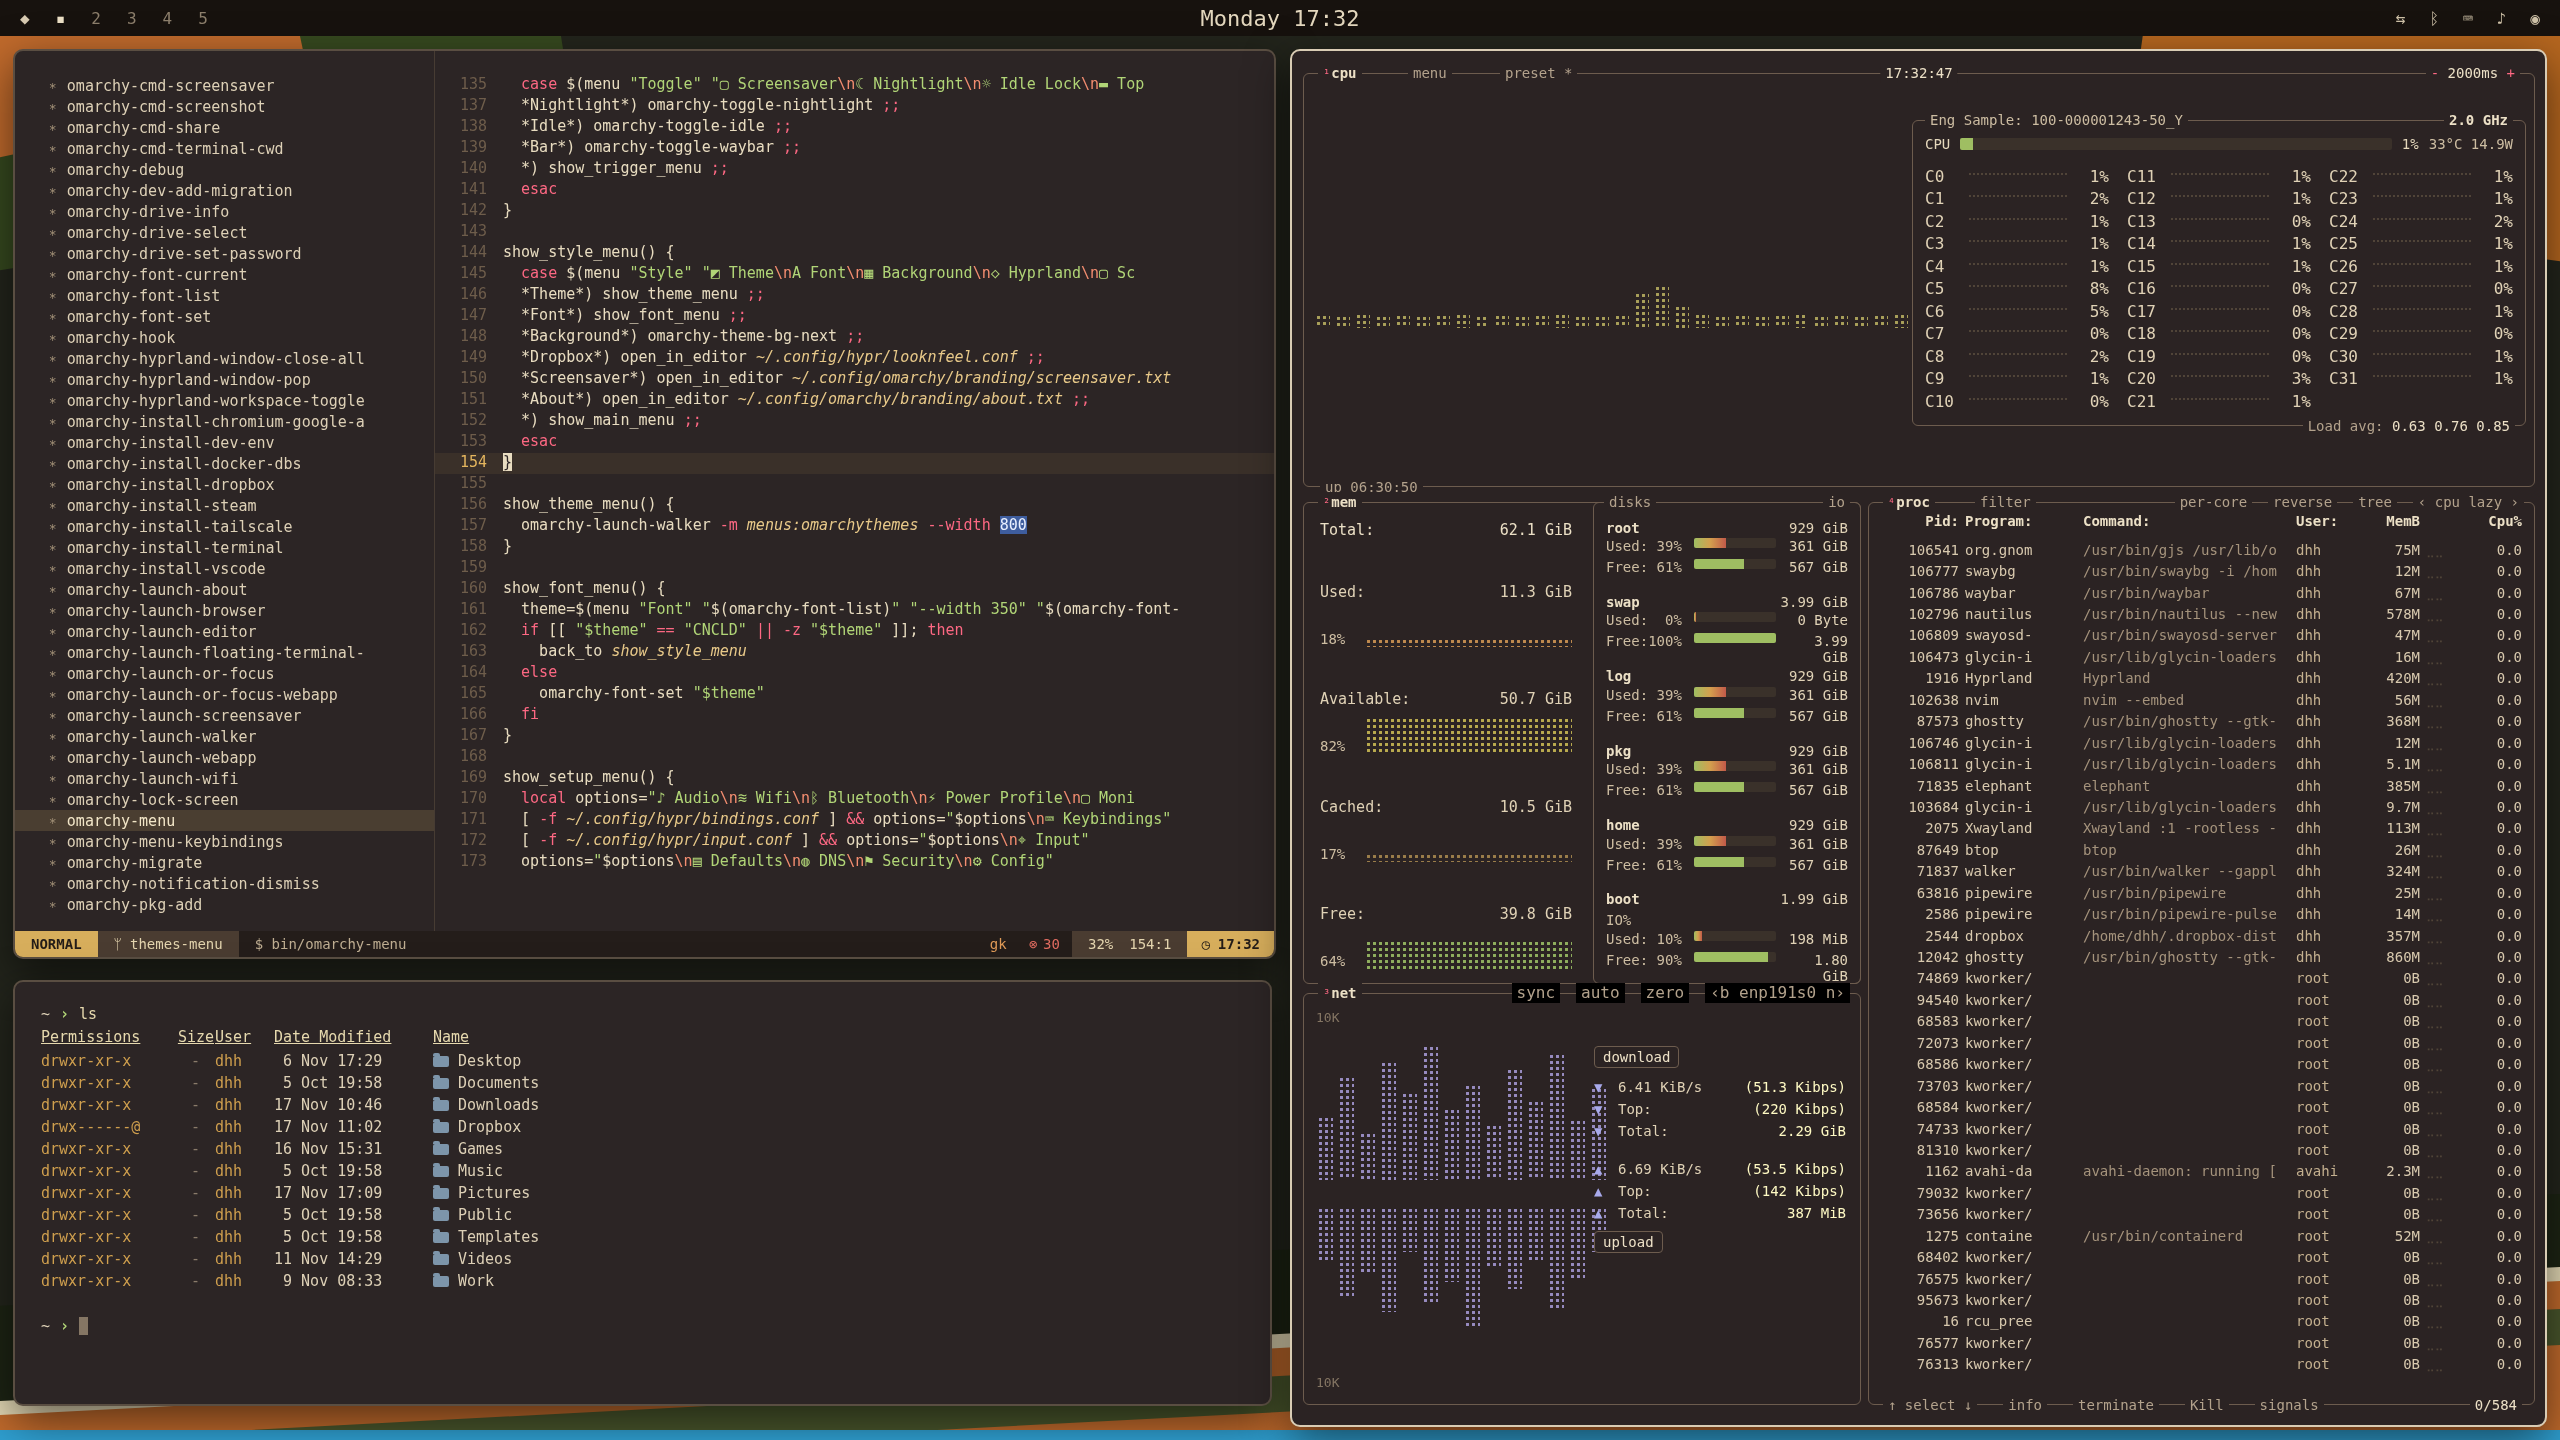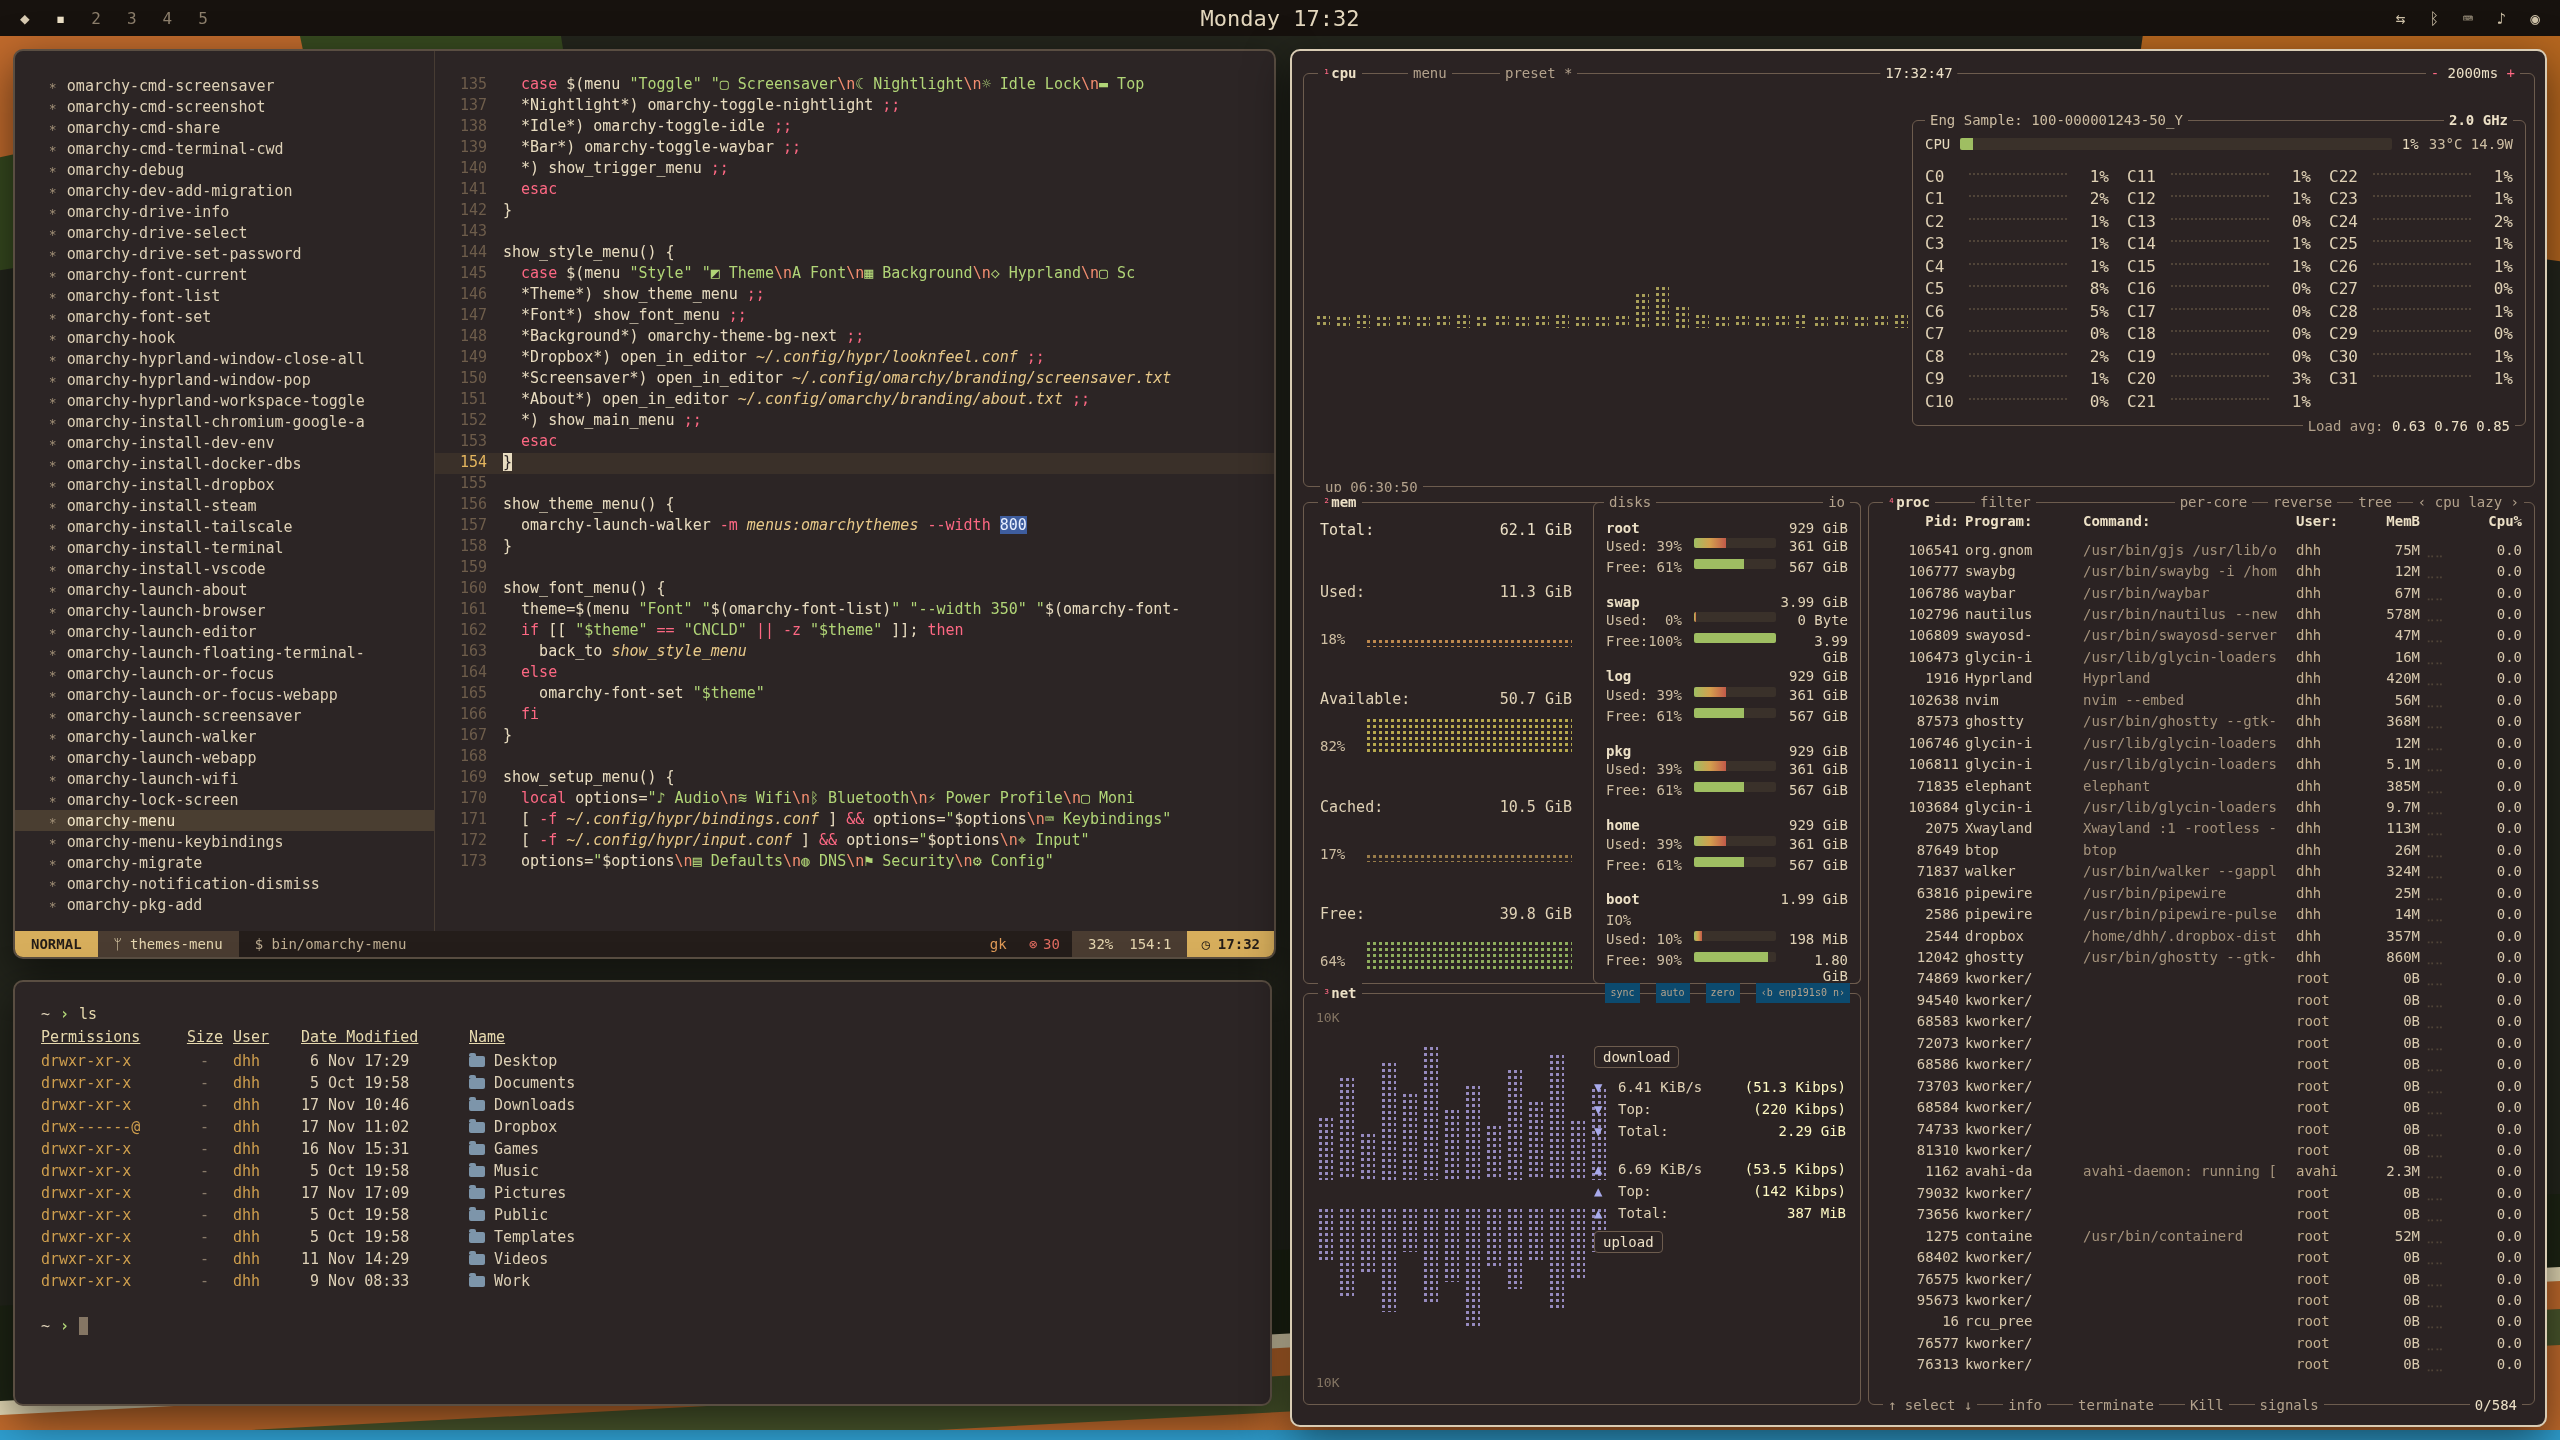--- a/index.html
+++ b/index.html
@@ -56,21 +56,21 @@
   .sl-cmd{padding:0 16px;color:#bfae92}
   .sl-spacer{flex:1}
   .sl-scroll{color:#df9a57;padding:0 10px}
   .sl-diag{color:#e06c60;gap:6px;padding:0 12px}
   .sl-pos{background:#4a3c31;gap:16px;padding:0 16px;color:#e3d4ae}
   .sl-time{background:#d7ae5c;color:#241d18;gap:8px;padding:0 14px;font-weight:bold}
   
   .term-line{height:24px;display:flex;align-items:center;gap:10px}
   .prompt-chev{color:#b1d577;font-weight:bold}
   .t-cmd{color:#e6d9ae}
-  .ls-grid{display:grid;grid-template-columns:124px 48px 58px 158px 1fr;column-gap:10px}
+  .ls-grid{display:grid;grid-template-columns:124px 48px 58px 158px 1fr;column-gap:1px}
   .ls-head{margin-top:2px;height:22px;color:#e6d9ae}
   .ls-h{text-decoration:underline}
   .ls-h.r{text-align:right}
   .ls-row{height:22px;align-items:center}
   .c-perm{color:#cf9f4e}
   .c-size{color:#8a7b6a;text-align:right;padding-right:14px}
   .c-user{color:#cf9f4e}
   .c-date{white-space:pre;color:#ddd0b6}
   .c-name{display:flex;gap:9px;color:#ddd0b6;align-items:center}
   .folder{width:16px;height:11px;background:#7d95aa;border-radius:2px;position:relative;flex:none}
@@ -135,21 +135,21 @@
   .dk-r{display:flex;align-items:flex-start;height:21px;gap:8px}
   .dk-lab{width:80px;color:#cdbda2;white-space:pre}
   .dk-meter{flex:1;height:10px;background:#3a312a;border-radius:2px;overflow:hidden}
   .dk-fill{height:100%}
   .dk-fill.u{background:linear-gradient(90deg,#9fbe62,#d3a04e,#c25a49)}
   .dk-fill.f{background:#9fbe62}
   .dk-val{width:64px;text-align:right}
   .net-box{left:11px;top:942px;width:556px;height:410px}
   .lbl-net{left:14px}
   .net-top-right{position:absolute;top:-11px;right:10px;display:flex;gap:16px}
-  .net-top-right span{background:#0c4a6e;padding:0 5px;height:20px;line-height:20px;font-size:10px;color:#b3a28c}
+  .net-top-right span{background:#000000;padding:0 5px;height:20px;line-height:20px;font-size:16px;color:#b3a28c}
   .net-scale{position:absolute;font-size:13px;color:#847563}
   .ns-top{top:16px;left:12px}.ns-bottom{bottom:14px;left:12px}
   .net-graph{position:absolute;left:14px;width:300px;display:flex;gap:6px}
   .ng-down{top:28px;height:158px;align-items:flex-end}
   .ng-up{top:214px;height:148px;align-items:flex-start}
   .ng-col{width:15px;background-image:radial-gradient(circle at 2.5px 2.5px,#978bc0 1.4px,transparent 1.9px);
           background-size:6px 6px}
   .net-stats{position:absolute;right:14px;top:52px;width:252px;font-size:14px;color:#e0d2b6}
   .net-title{display:inline-block;border:1px solid #6d5c4e;background:#2b2323;padding:0 8px;
              border-radius:4px;color:#ece0c6;line-height:20px}

